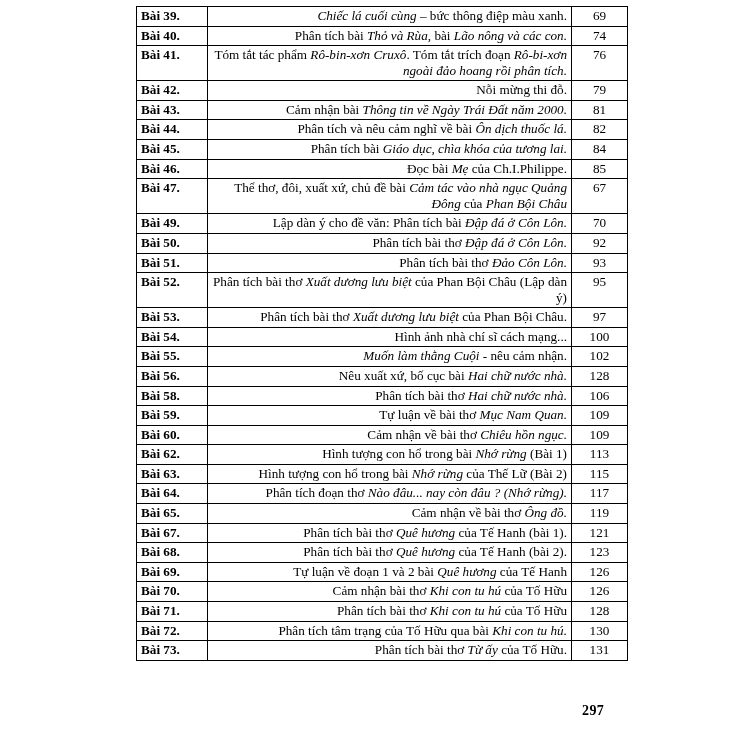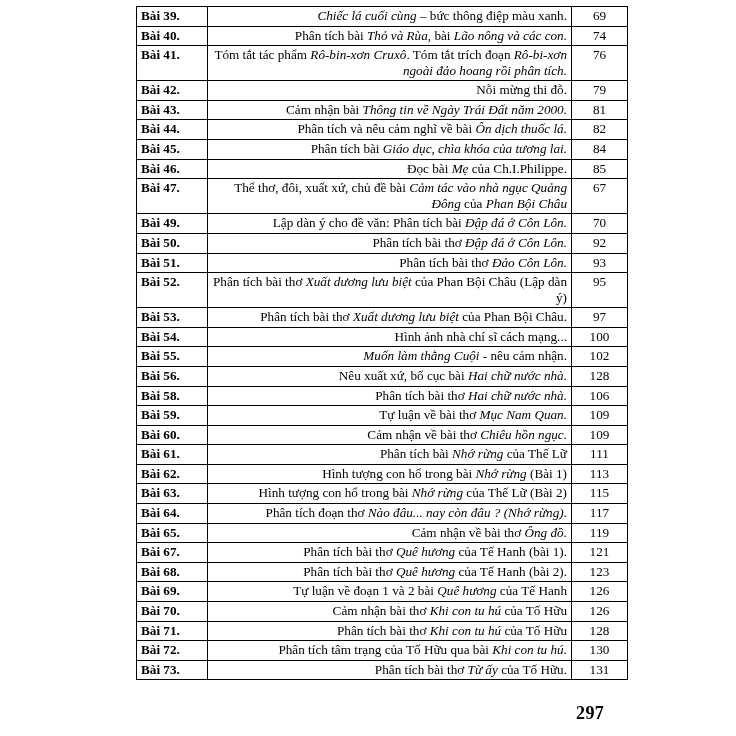--- a/index.html
+++ b/index.html
@@ -52,21 +52,21 @@
   }
   td.c-page {
     width: 47px;
     text-align: center;
   }
   .it { font-style: italic; }
   .pagenum {
     position: absolute;
     right: 132px;
     top: 703px;
-    font-size: 18px;
+    font-size: 14px;
     font-weight: bold;
     letter-spacing: 0.3px;
   }
 </style>
 </head>
 <body>
 
 <div class="page">
   <table class="toc">
     <tbody>
@@ -164,25 +164,20 @@
           <td class="c-num">Bài 59.</td>
           <td class="c-title">Tự luận về bài thơ <span class="it">Mục Nam Quan.</span></td>
           <td class="c-page">109</td>
         </tr>
         <tr>
           <td class="c-num">Bài 60.</td>
           <td class="c-title">Cảm nhận về bài thơ <span class="it">Chiêu hồn ngục.</span></td>
           <td class="c-page">109</td>
         </tr>
         <tr>
-          <td class="c-num">Bài 61.</td>
-          <td class="c-title">Phân tích bài <span class="it">Nhớ rừng</span> của Thế Lữ</td>
-          <td class="c-page">111</td>
-        </tr>
-        <tr>
           <td class="c-num">Bài 62.</td>
           <td class="c-title">Hình tượng con hổ trong bài <span class="it">Nhớ rừng</span> (Bài 1)</td>
           <td class="c-page">113</td>
         </tr>
         <tr>
           <td class="c-num">Bài 63.</td>
           <td class="c-title">Hình tượng con hổ trong bài <span class="it">Nhớ rừng</span> của Thế Lữ (Bài 2)</td>
           <td class="c-page">115</td>
         </tr>
         <tr>

